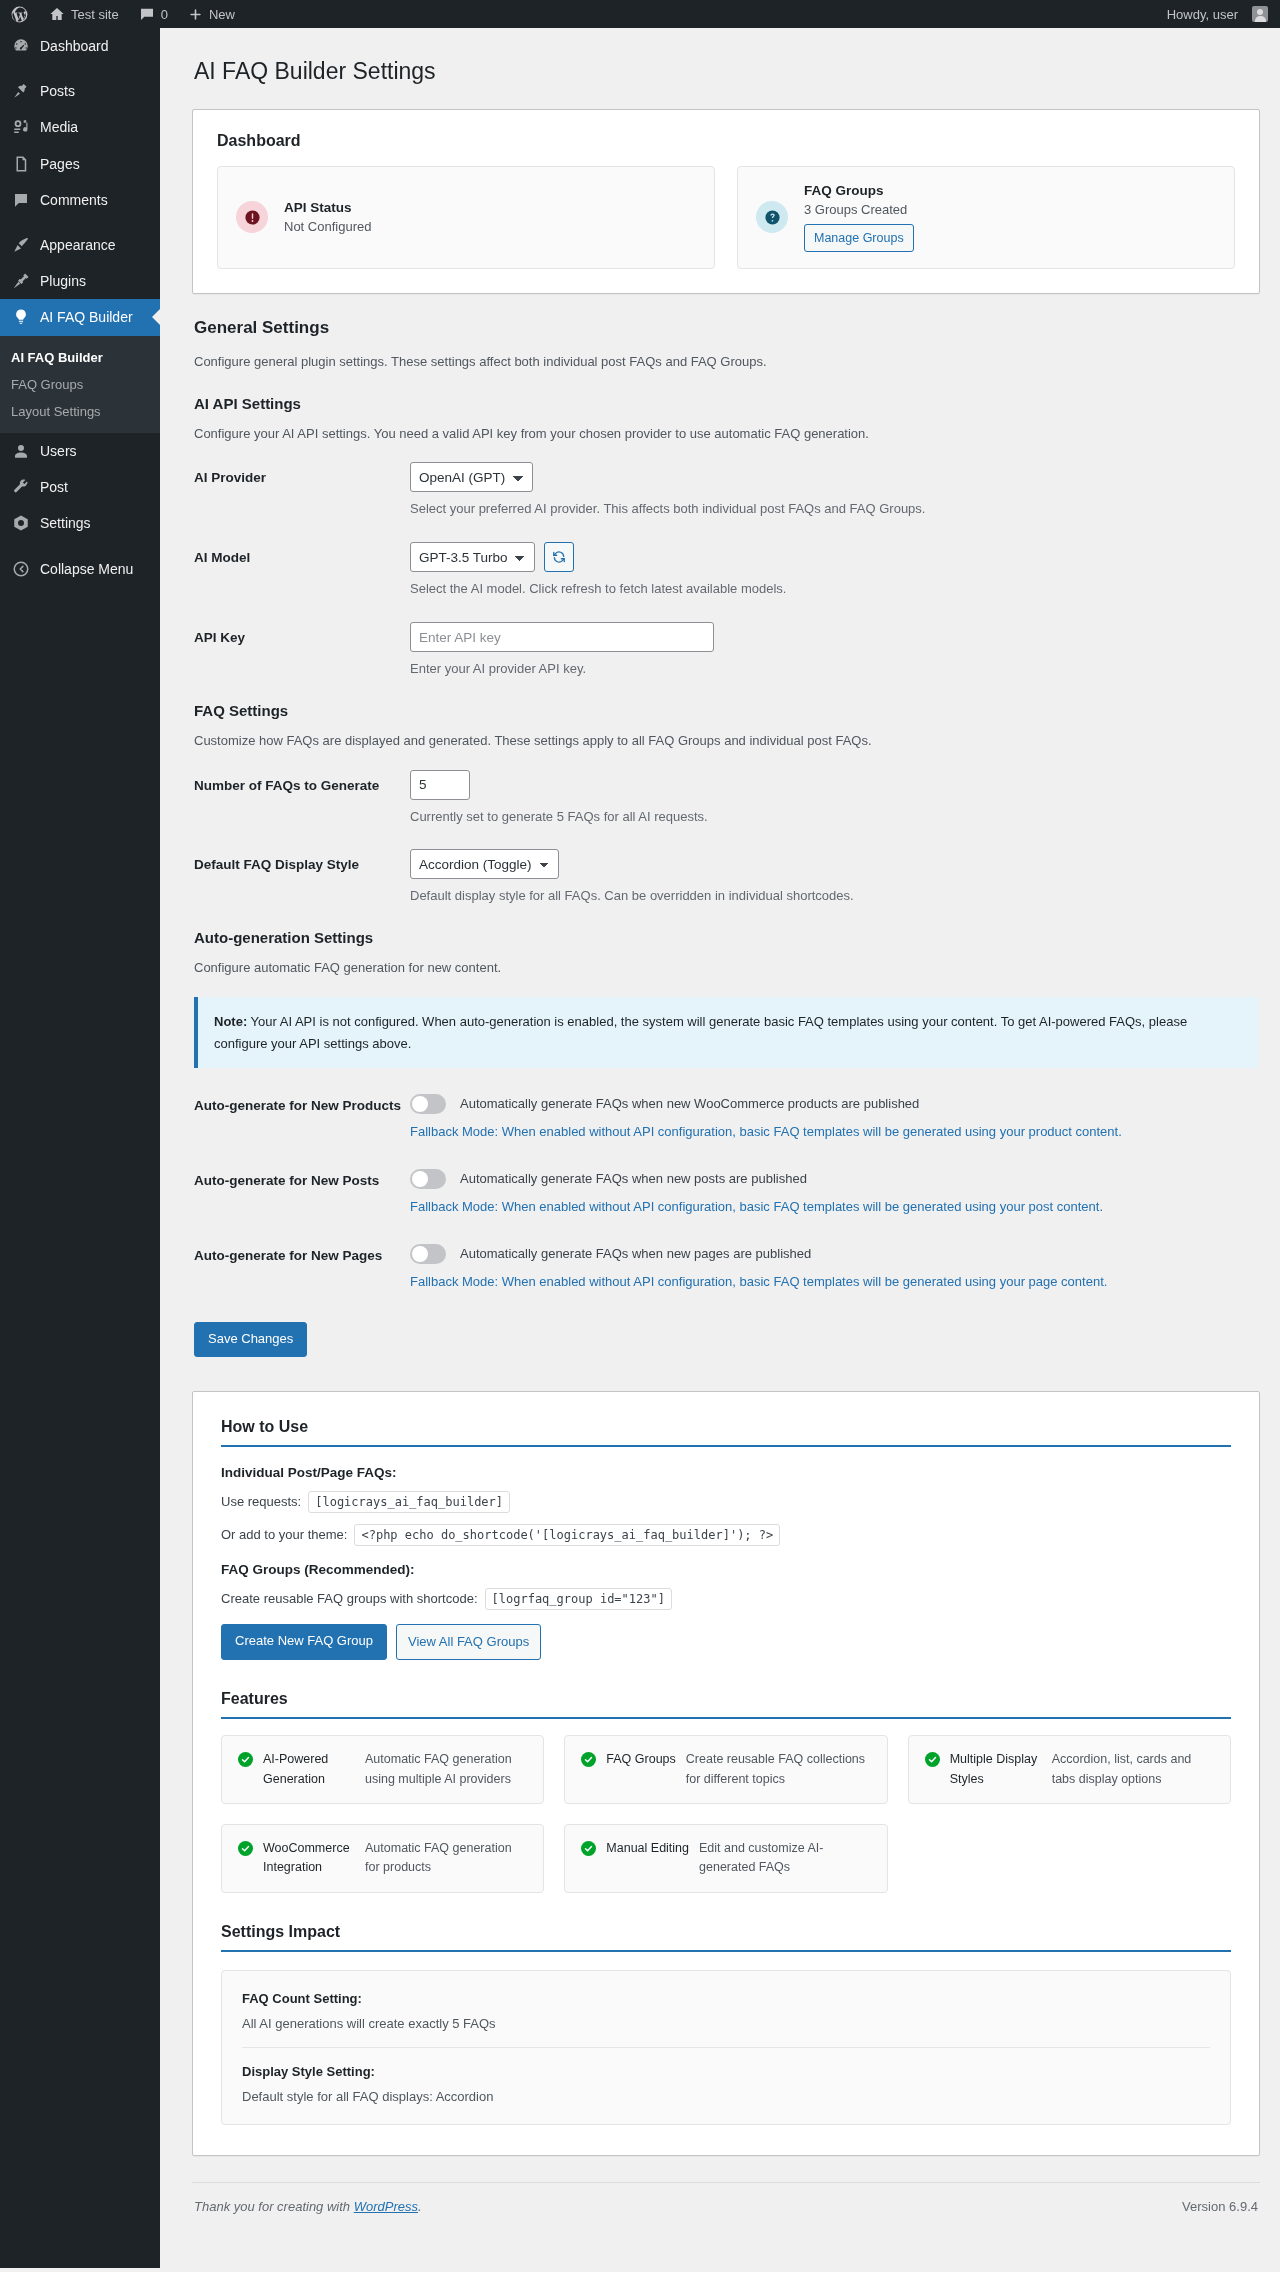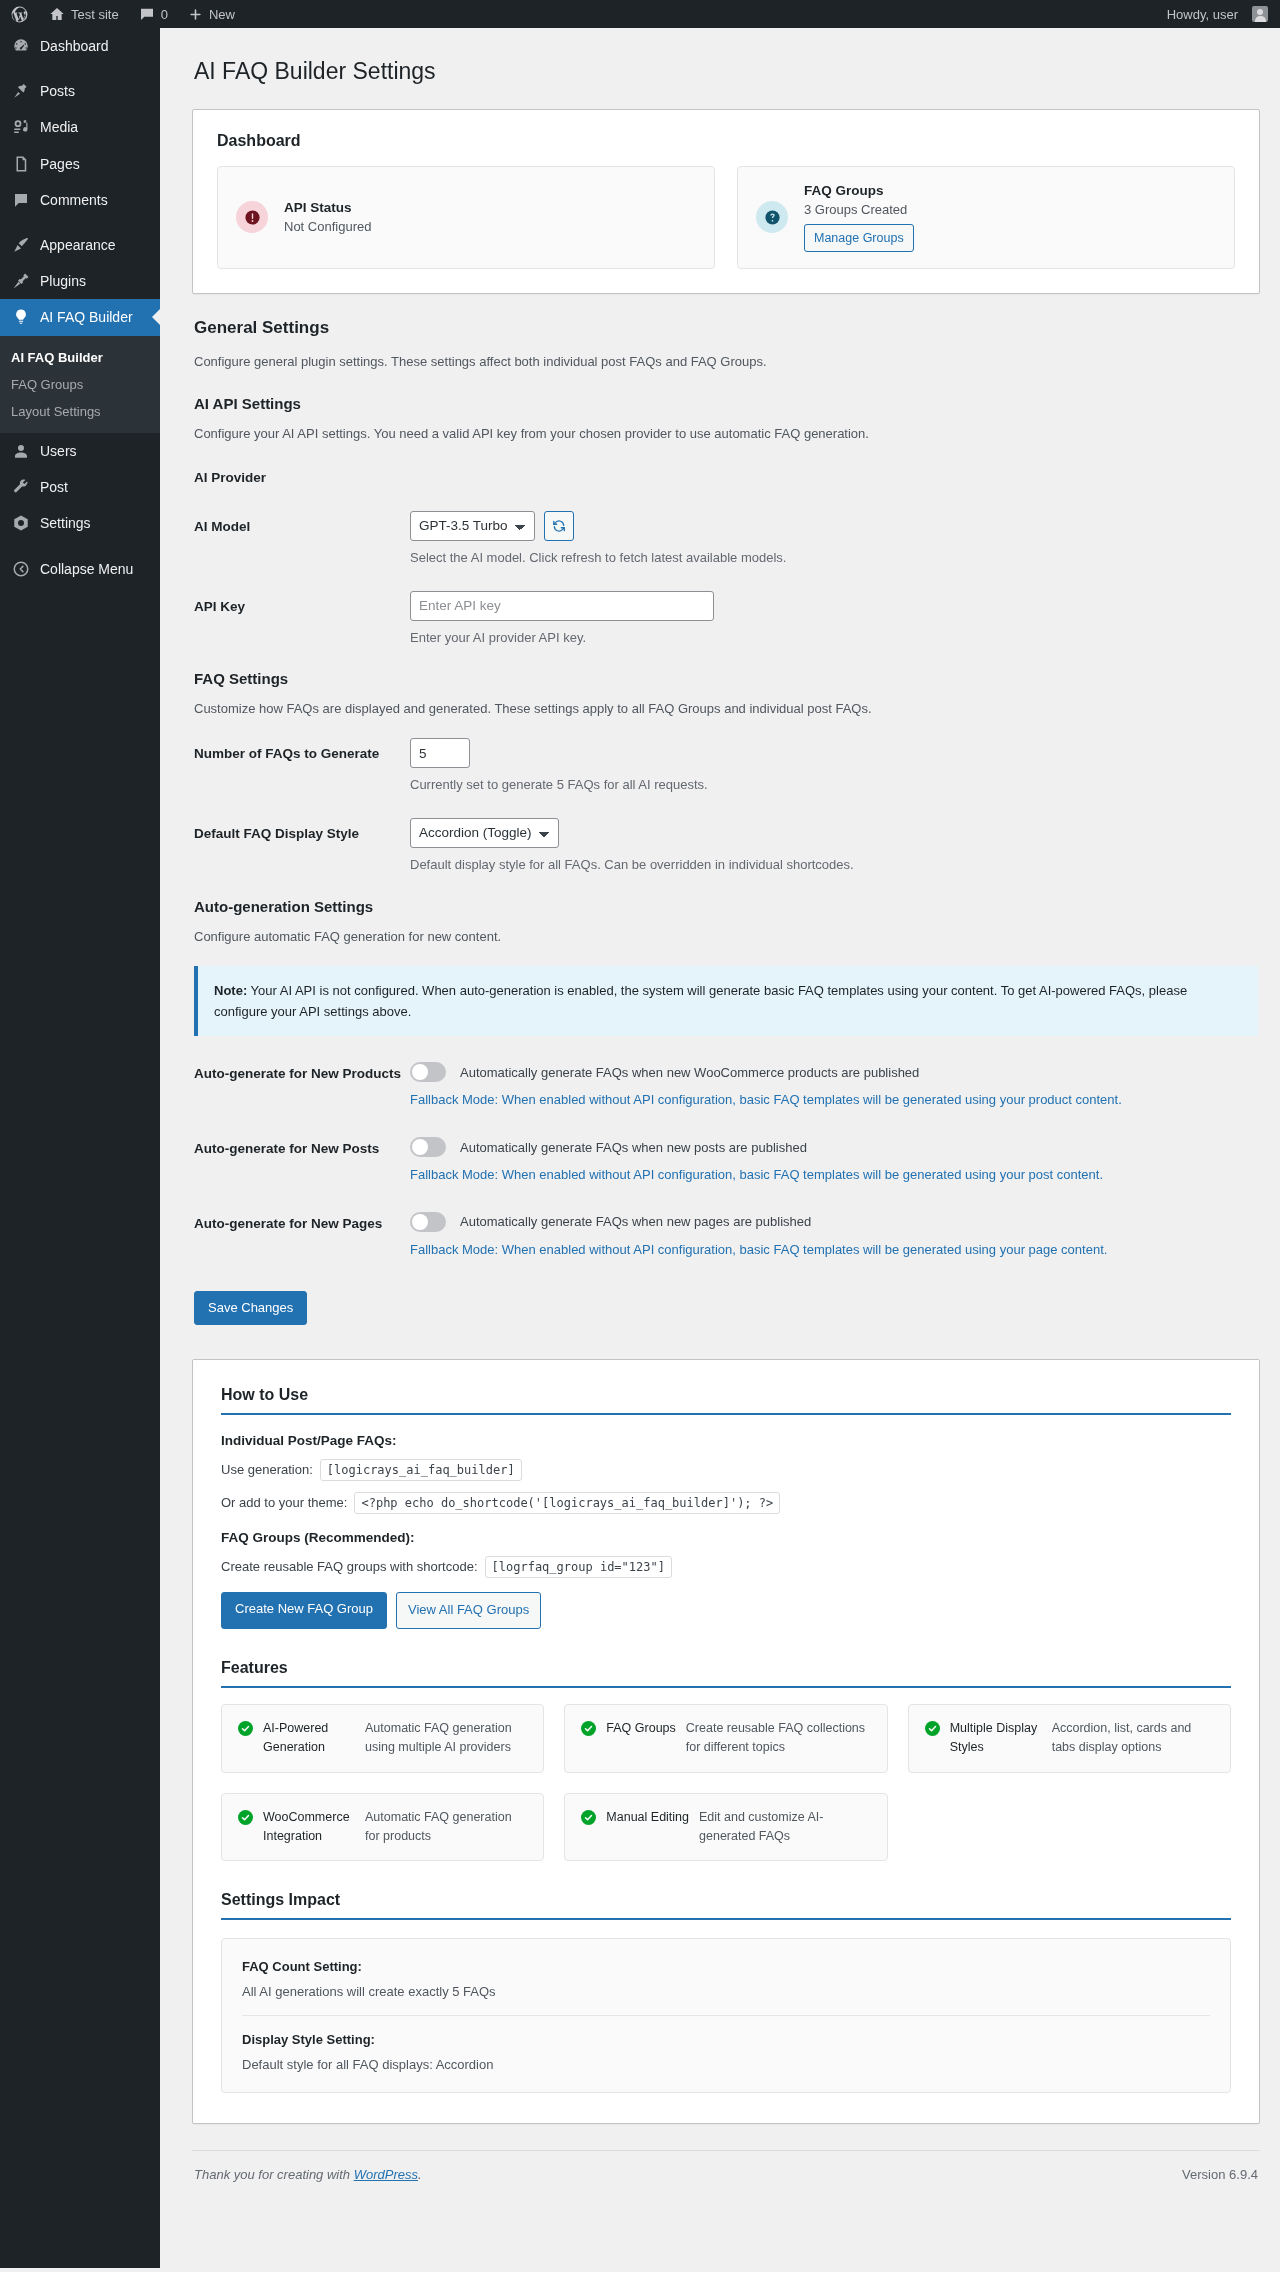--- a/index.html
+++ b/index.html
@@ -441,20 +441,26 @@
     </section>
 
     <h2 class="sec">General Settings</h2>
     <p class="desc">Configure general plugin settings. These settings affect both individual post FAQs and FAQ Groups.</p>
 
     <h3 class="sec">AI API Settings</h3>
     <p class="desc">Configure your AI API settings. You need a valid API key from your chosen provider to use automatic FAQ generation.</p>
 
     <div class="frow">
       <div class="flabel">AI Provider</div>
+      <div class="ffield">
+        <select class="wp">
+          <option>OpenAI (GPT)</option>
+        </select>
+        <div class="help">Select your preferred AI provider. This affects both individual post FAQs and FAQ Groups.</div>
+      </div>
     </div>
 
     <div class="frow">
       <div class="flabel">AI Model</div>
       <div class="ffield">
         <div class="inline-row">
           <select class="wp">
             <option>GPT-3.5 Turbo</option>
           </select>
           <span class="refresh-btn">
@@ -543,21 +549,21 @@
     <div class="save-wrap">
       <span class="btn-primary">Save Changes</span>
     </div>
 
     <section class="panel howto">
       <div class="howto-h">How to Use</div>
 
       <div class="sub-h">Individual Post/Page FAQs:</div>
 
       <div class="code-line">
-        <span>Use generation:</span>
+        <span>Use requests:</span>
         <code class="cd">[logicrays_ai_faq_builder]</code>
       </div>
 
       <div class="code-line">
         <span>Or add to your theme:</span>
         <code class="cd">&lt;?php echo do_shortcode('[logicrays_ai_faq_builder]'); ?&gt;</code>
       </div>
 
       <div class="sub-h">FAQ Groups (Recommended):</div>
 

